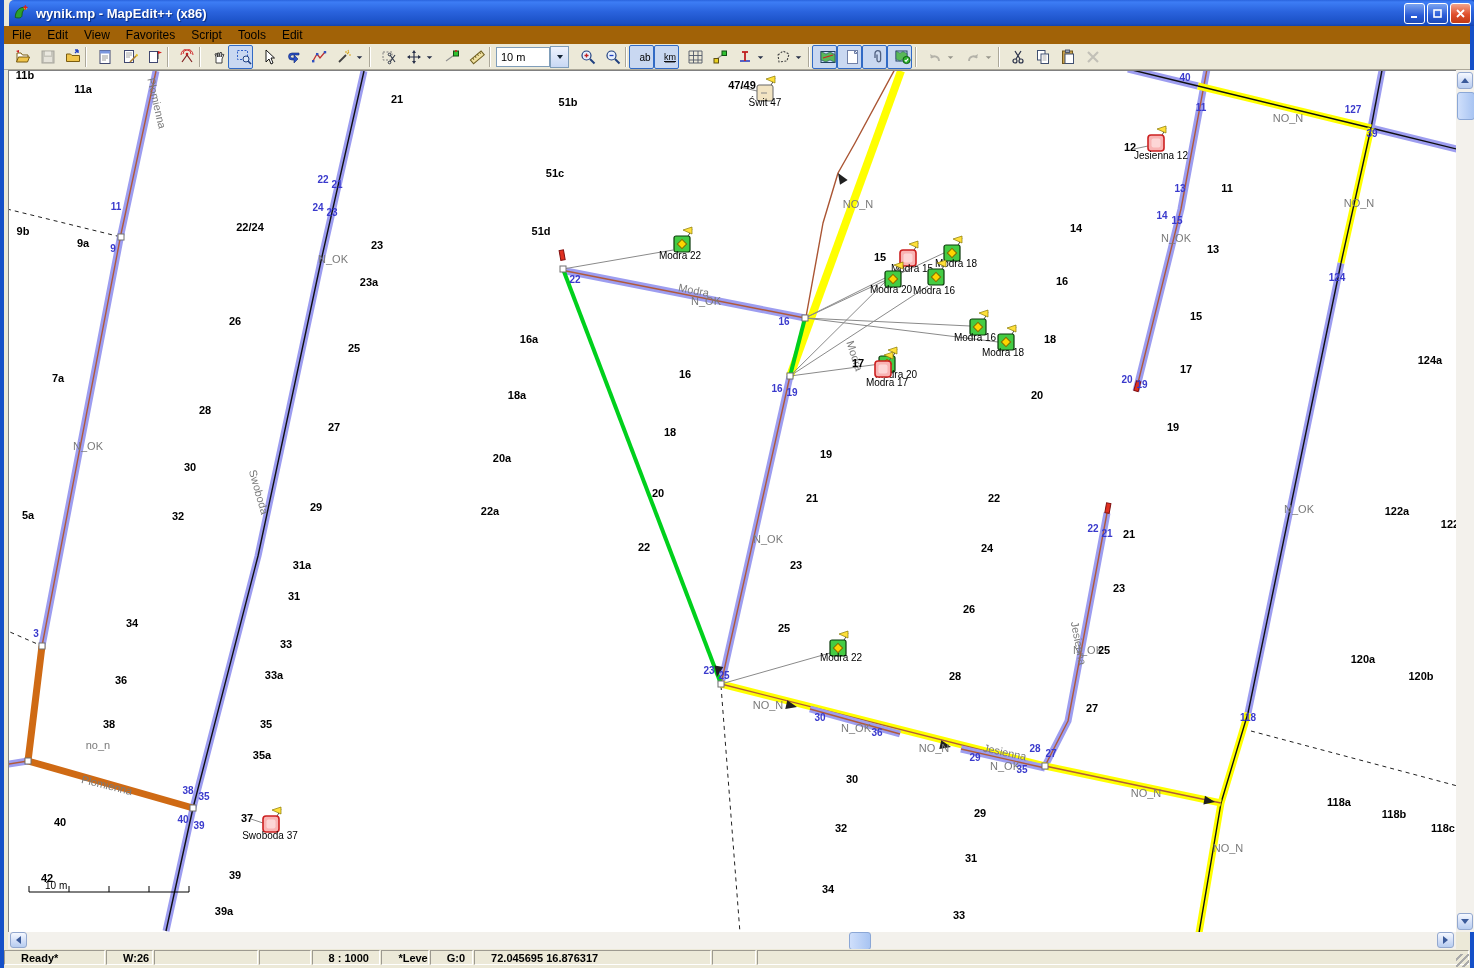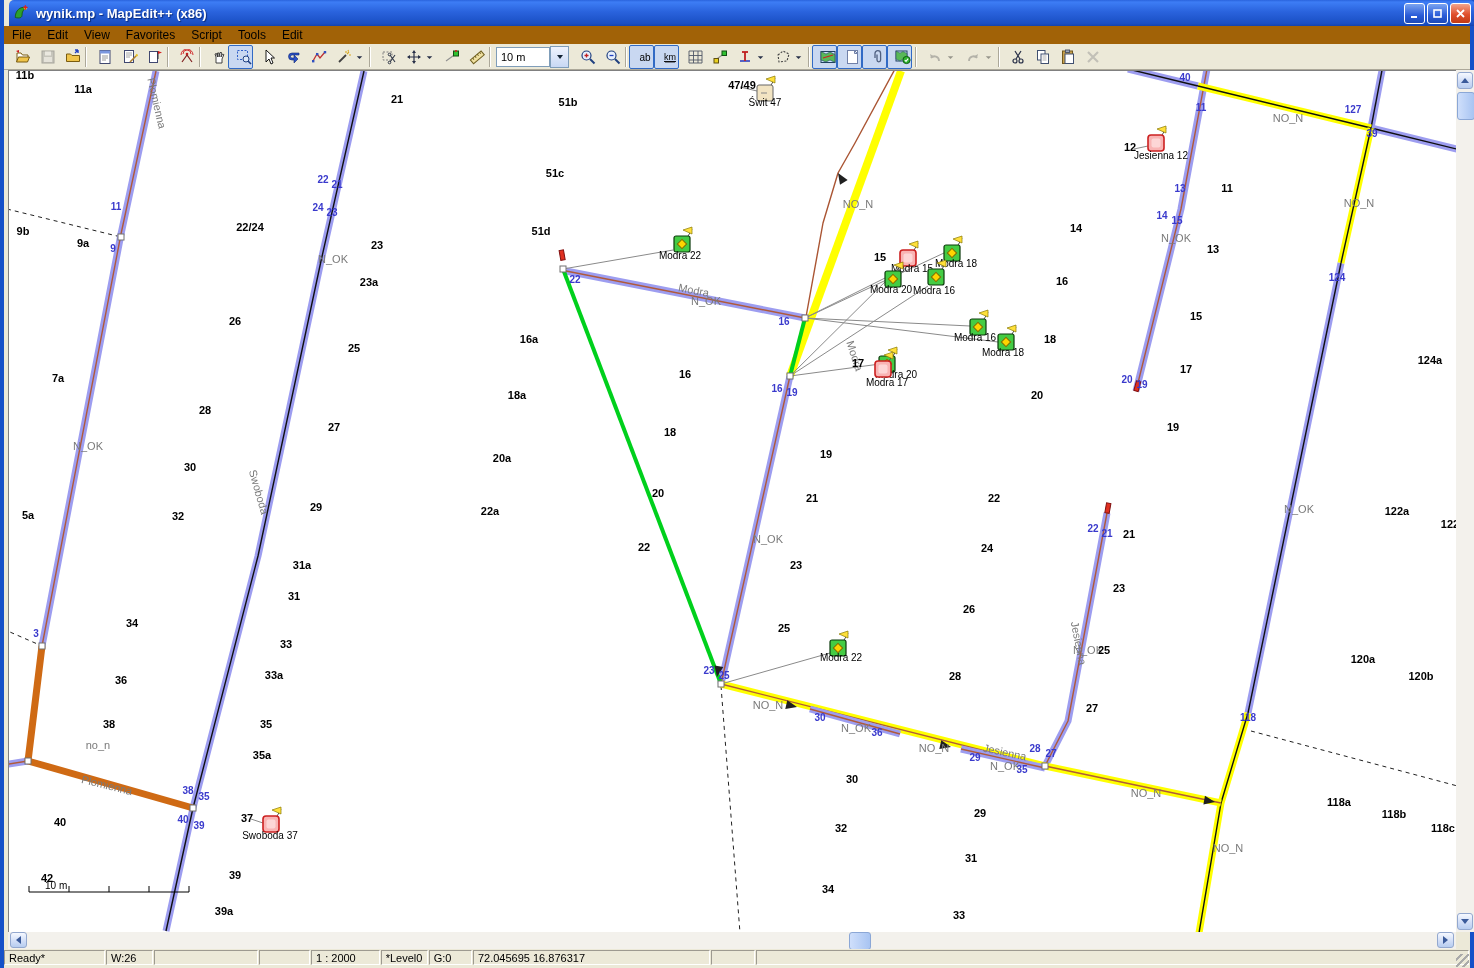--- a/index.html
+++ b/index.html
@@ -48,21 +48,21 @@
   .sb-thumb{position:absolute;background:linear-gradient(90deg,#cfdffb,#a8c4f2);border:1px solid #8ba7d6;border-radius:3px;}
   .tri{width:0;height:0;}
   .tri.left{border-top:4px solid transparent;border-bottom:4px solid transparent;border-right:5px solid #3a5a9a;}
   .tri.right{border-top:4px solid transparent;border-bottom:4px solid transparent;border-left:5px solid #3a5a9a;}
   .tri.up{border-left:4px solid transparent;border-right:4px solid transparent;border-bottom:5px solid #3a5a9a;}
   .tri.down{border-left:4px solid transparent;border-right:4px solid transparent;border-top:5px solid #3a5a9a;}
   
   #statusbar{position:absolute;left:0;top:949px;width:100%;height:19px;background:#ece9d8;
     display:flex;font-size:11px;align-items:stretch;}
   .spanel{border:1px solid;border-color:#9d9a90 #fff #fff #9d9a90;margin:1px 1px 3px 0;
-    display:flex;align-items:center;padding-left:4px;box-sizing:border-box;white-space:nowrap;overflow:hidden;}
+    display:flex;align-items:center;padding-left:16px;box-sizing:border-box;white-space:nowrap;overflow:hidden;font-weight:bold;}
   #grip{position:absolute;right:1px;bottom:1px;width:13px;height:13px;
     background:repeating-linear-gradient(135deg,transparent 0 3px,#aaa 3px 5px);}
 </style>
 </head>
 <body>
 
 <div id="window">
 
   <div id="titlebar">
     <svg id="app-icon" viewBox="0 0 16 16">
@@ -757,21 +757,21 @@
     <div class="sb-btn" style="right:2px;top:0px;width:17px;height:16px;">
         <div class="tri right"></div>
       </div>
   </div>
 
   <div id="statusbar">
       <div class="spanel" style="width: 103px;">Ready*</div>
       <div class="spanel" style="width: 48px;">W:26</div>
       <div class="spanel" style="width: 106px;"></div>
       <div class="spanel" style="width: 52px;"></div>
-      <div class="spanel" style="width: 70px;">1 : 2000</div>
+      <div class="spanel" style="width: 70px;">8 : 1000</div>
       <div class="spanel" style="width: 48px;">*Level0</div>
       <div class="spanel" style="width: 44px;">G:0</div>
       <div class="spanel" style="width: 242px;">72.045695 16.876317</div>
       <div class="spanel" style="width: 45px;"></div>
       <div class="spanel" style="width: 728px;"></div>
     </div>
   <div id="grip"></div>
 
 </div>
 

